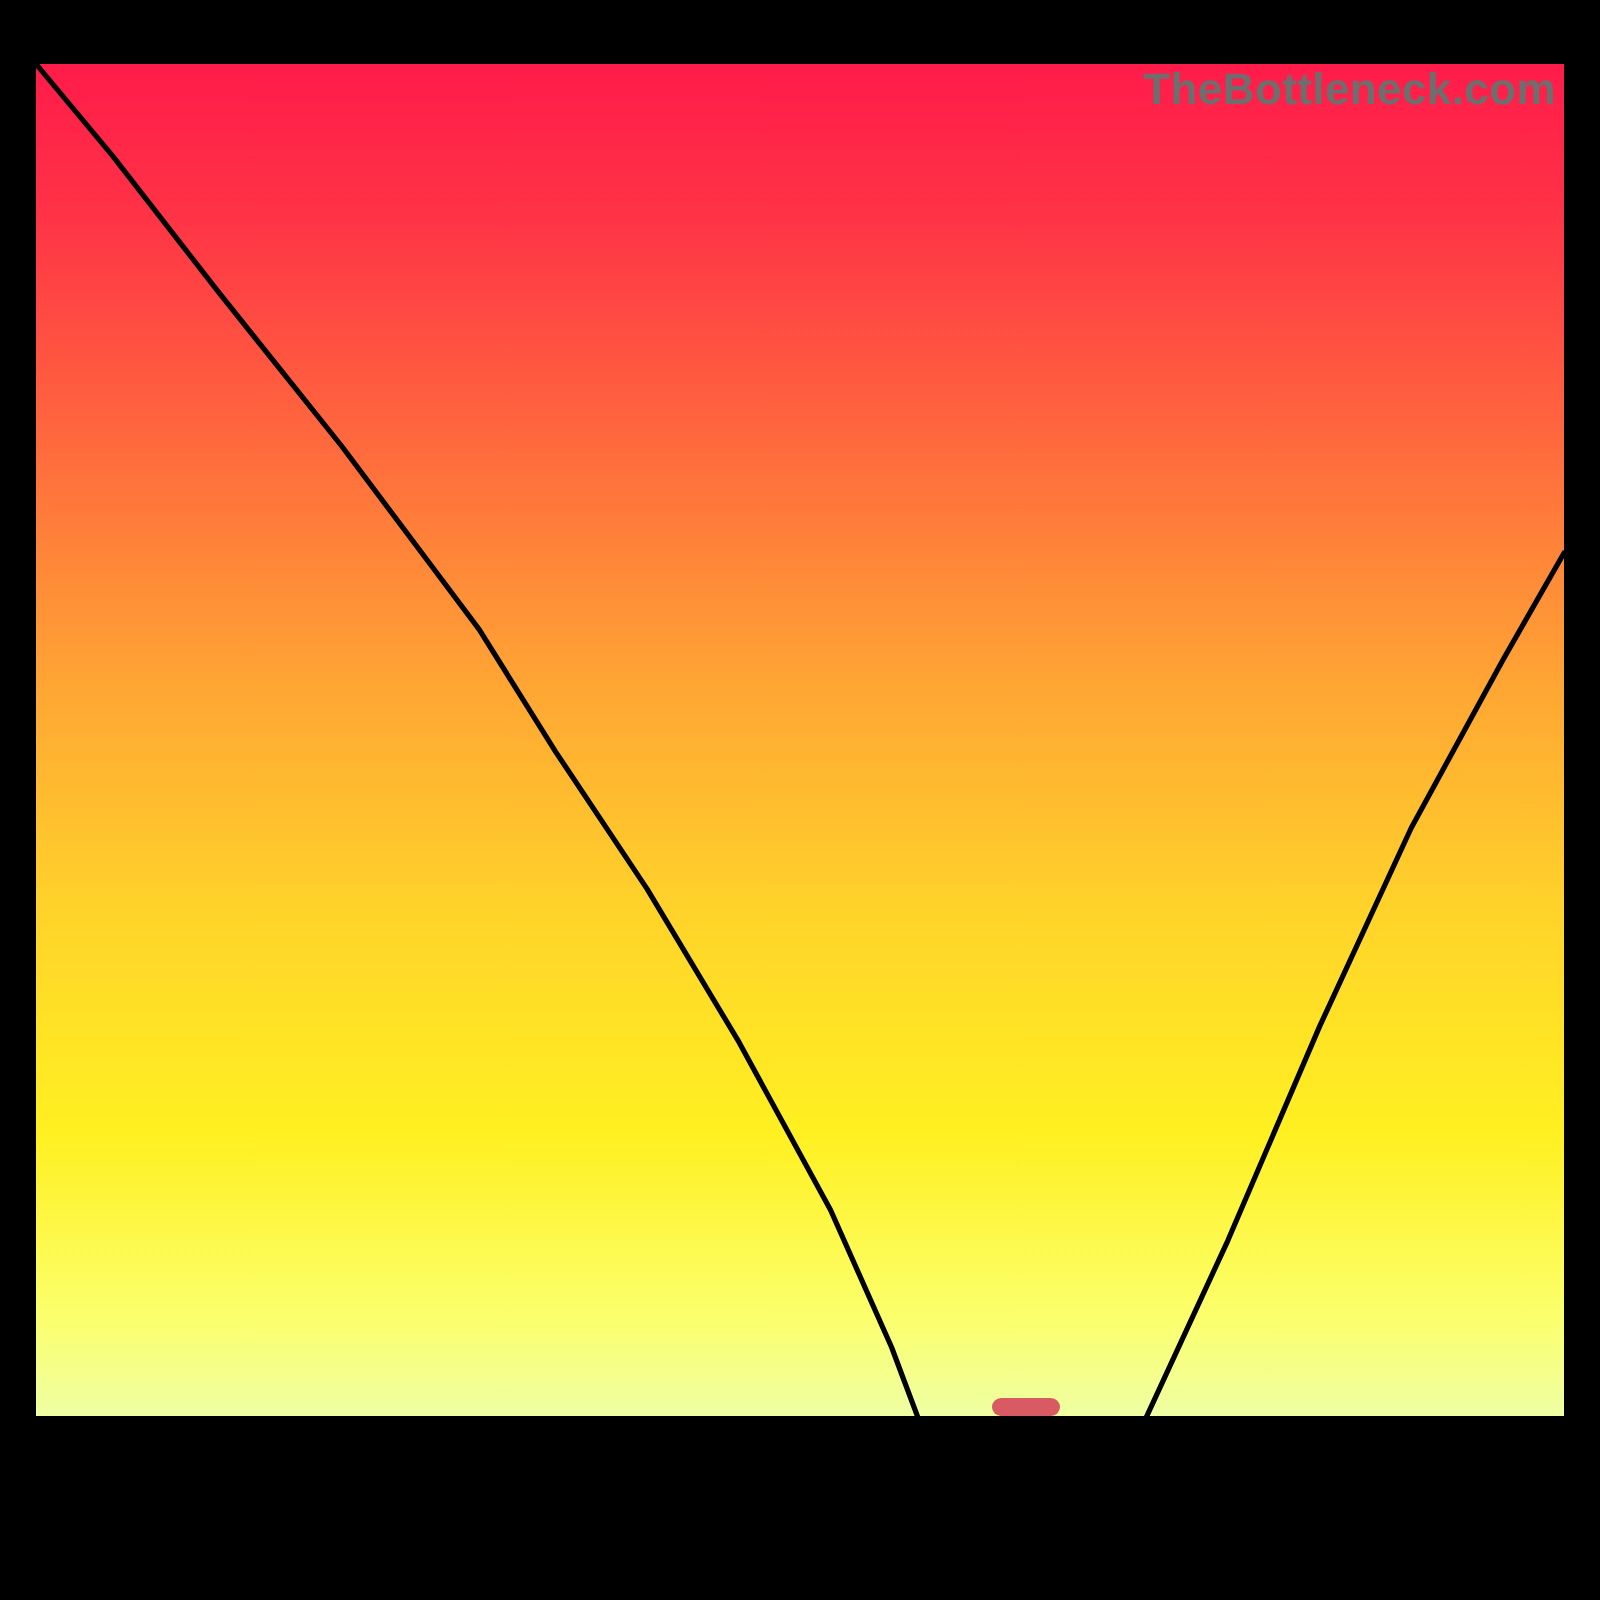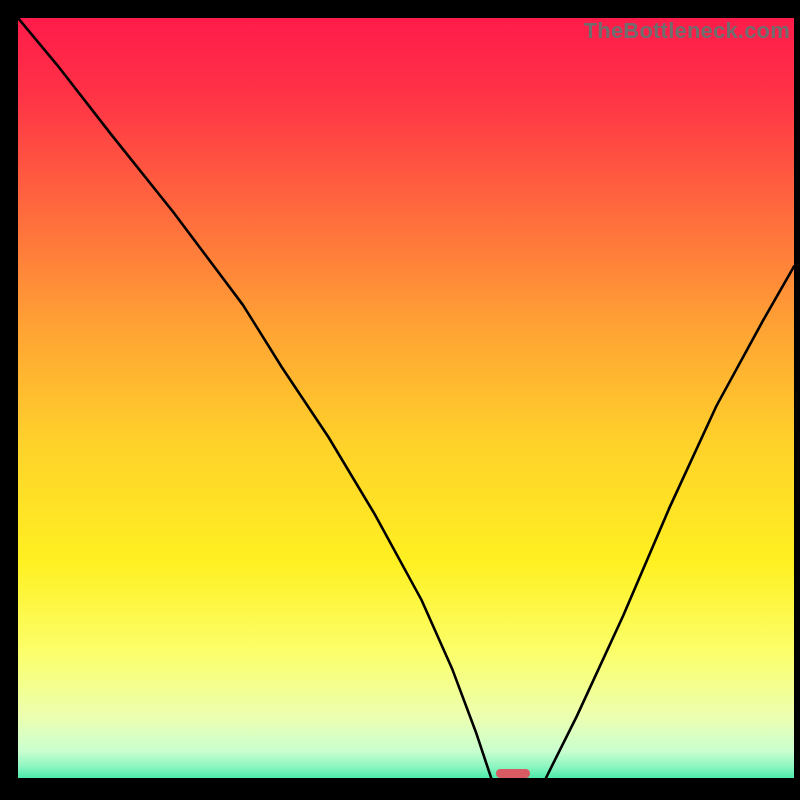--- a/index.html
+++ b/index.html
@@ -12,25 +12,24 @@
     font-family: Arial, Helvetica, sans-serif;
   }
   .frame {
     position: absolute;
     inset: 0;
     background: #000;
   }
   .plot {
     position: absolute;
     left: 18px;
-    top: 18px;
+    top: 32px;
     width: 764px;
-    height: 760px;
+    height: 676px;
     overflow: hidden;
-    padding-left: 12px;
   }
   .gradient {
     position: absolute;
     inset: 0;
   }
   .watermark {
     position: absolute;
     top: 0;
     right: 4px;
     font-size: 22px;

